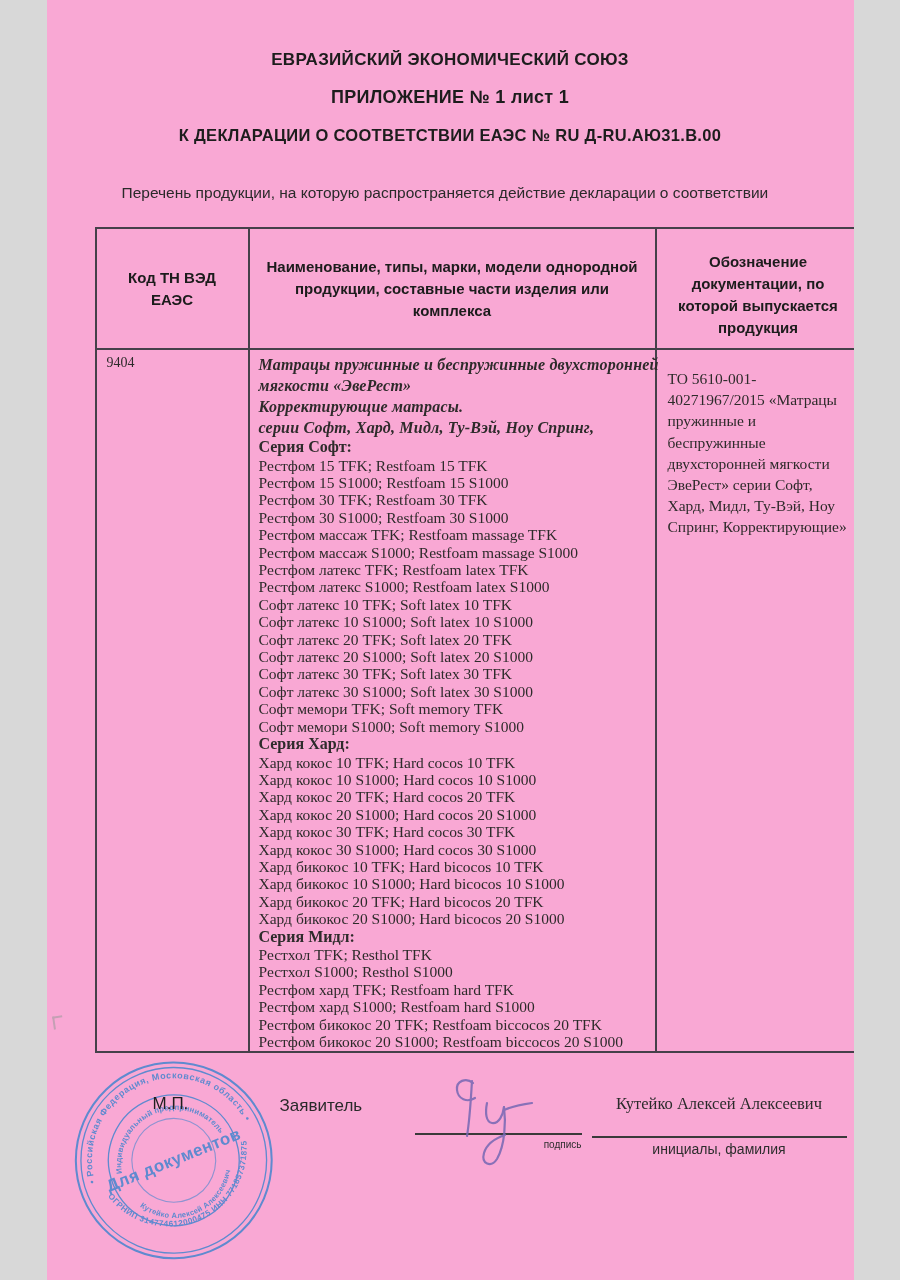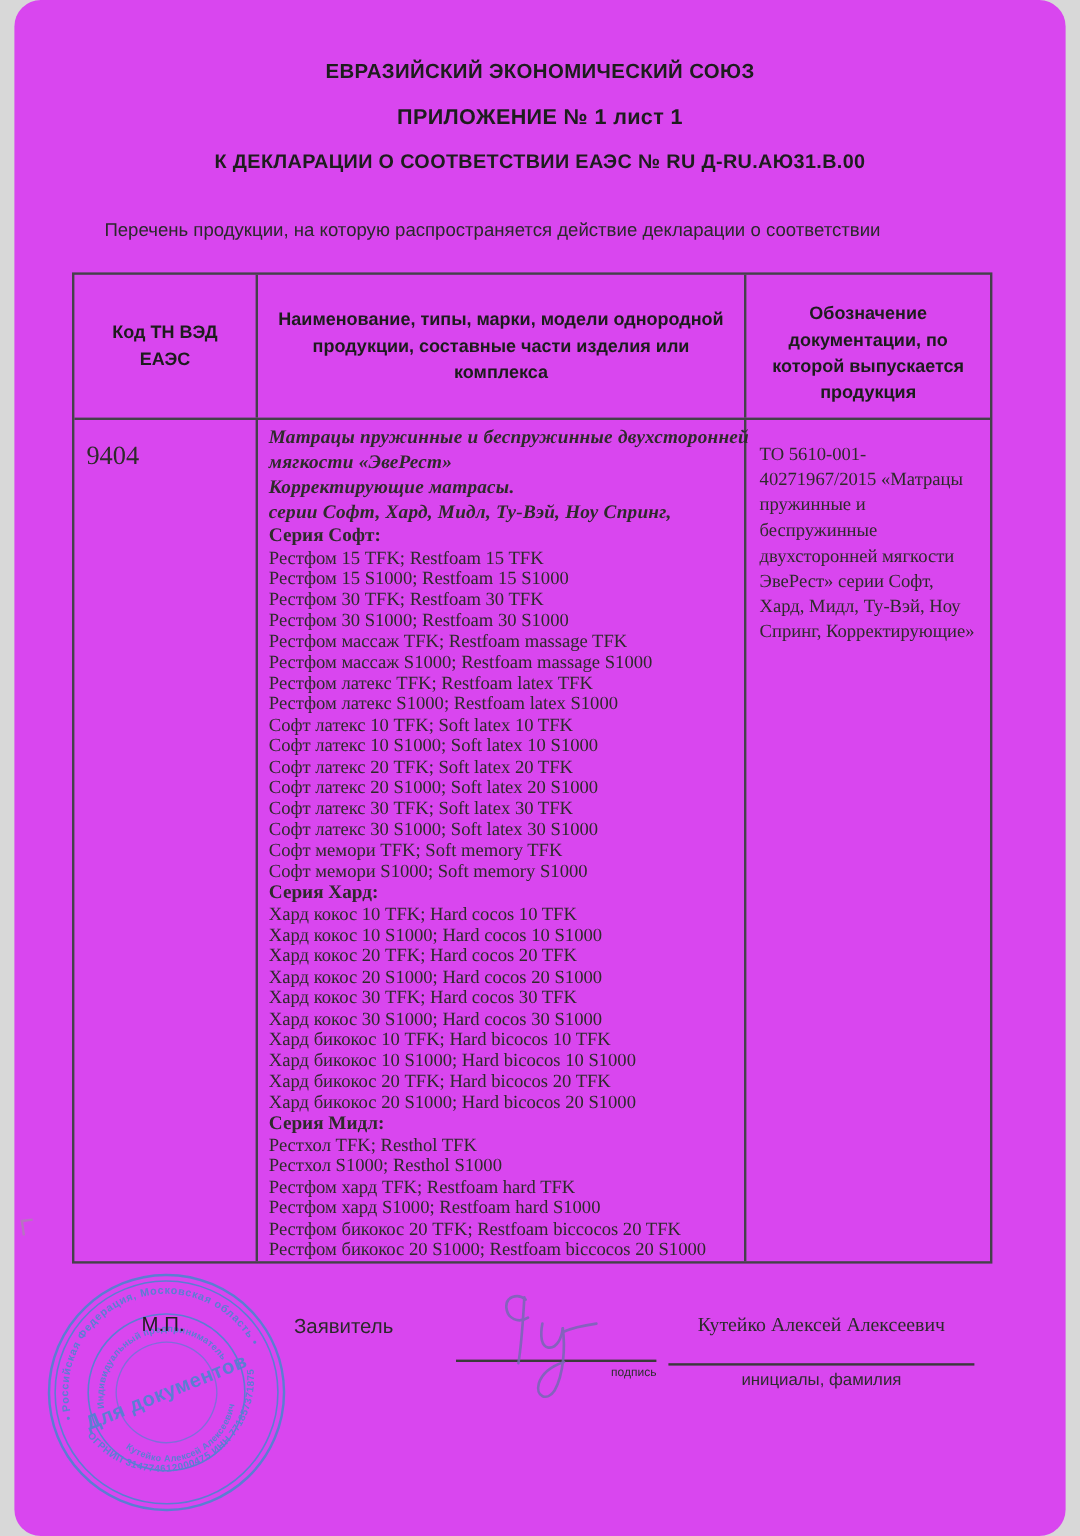--- a/index.html
+++ b/index.html
@@ -1,19 +1,19 @@
 <!DOCTYPE html>
 <html><head>
 <meta charset="utf-8">
 <style>
   html,body{margin:0;padding:0;background:#d8d8d8;}
   .page{
-    position:relative;width:876px;height:1280px;margin:0 auto;
-    background:#d946ef;overflow:hidden;
-    font-family:"Liberation Sans",sans-serif;color:#222;border-radius:22px;
+    position:relative;width:807px;height:1280px;margin:0 auto;
+    background:#f9a8d4;overflow:hidden;
+    font-family:"Liberation Sans",sans-serif;color:#222;
   }
   
   .title-line{position:absolute;left:0;width:100%;text-align:center;
     font-weight:bold;color:#1d1d1d;letter-spacing:.3px;}
   #title1{top:50px;font-size:17px;}
   #title2{top:87px;font-size:18px;}
   #title3{top:126px;font-size:16.5px;}
   .intro{position:absolute;left:75px;top:184px;font-size:15.5px;color:#2a2a2a;text-align:right;}
 
   
@@ -21,21 +21,21 @@
     border:2px solid #45414a;box-sizing:border-box;background:transparent;}
   .tr{display:flex;box-sizing:border-box;}
   .tr-head{height:121px;border-bottom:2px solid #45414a;}
   .tr-body{min-height:699px;}
   .c1{width:153px;border-right:2px solid #45414a;box-sizing:border-box;}
   .c2{width:407px;border-right:2px solid #45414a;box-sizing:border-box;}
   .c3{flex:1;box-sizing:border-box;margin-top:12px;}
   .th{display:flex;align-items:center;justify-content:center;text-align:center;
     font-weight:bold;font-size:15px;line-height:22px;color:#1c1c1c;padding:4px 10px;}
   .td{font-family:"Liberation Serif",serif;color:#2e2b2b;}
-  .code-cell{padding:17px 6px 0 10px;font-size:22px;}
+  .code-cell{padding:5px 6px 0 10px;font-size:14px;}
   .lines-cell{padding:4px 4px 0 9px;font-size:15.5px;}
   .lines-cell .line{line-height:17.4px;white-space:nowrap;}
   .lines-cell .line.bi{font-weight:bold;font-style:italic;font-size:16px;line-height:21px;letter-spacing:.2px;}
   .lines-cell .line.b{font-weight:bold;font-size:16px;line-height:18.5px;}
   .doc-cell{padding:6px 8px 0 11px;font-size:15.5px;line-height:21.2px;}
 
   
   .mp-label{position:absolute;left:106px;top:1094px;font-size:17px;color:#1f1f1f;z-index:3;}
   .applicant-label{position:absolute;left:233px;top:1096px;font-size:17px;color:#2a2a2a;}
   .sig-line{position:absolute;left:368px;top:1133px;width:167px;height:2px;background:#3a3a3a;}

